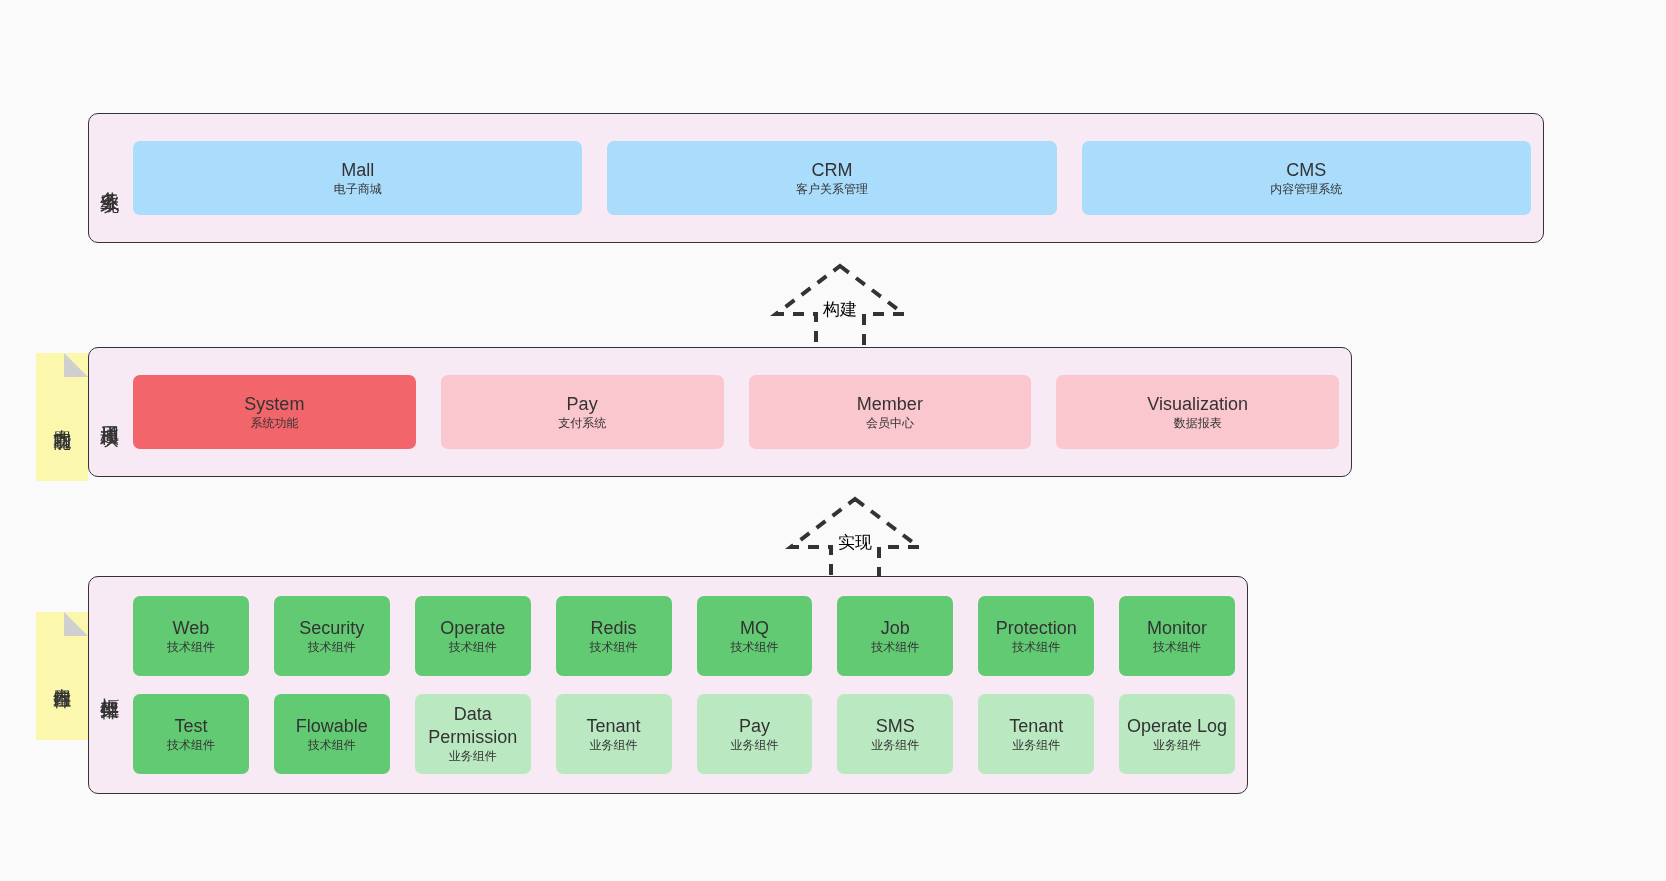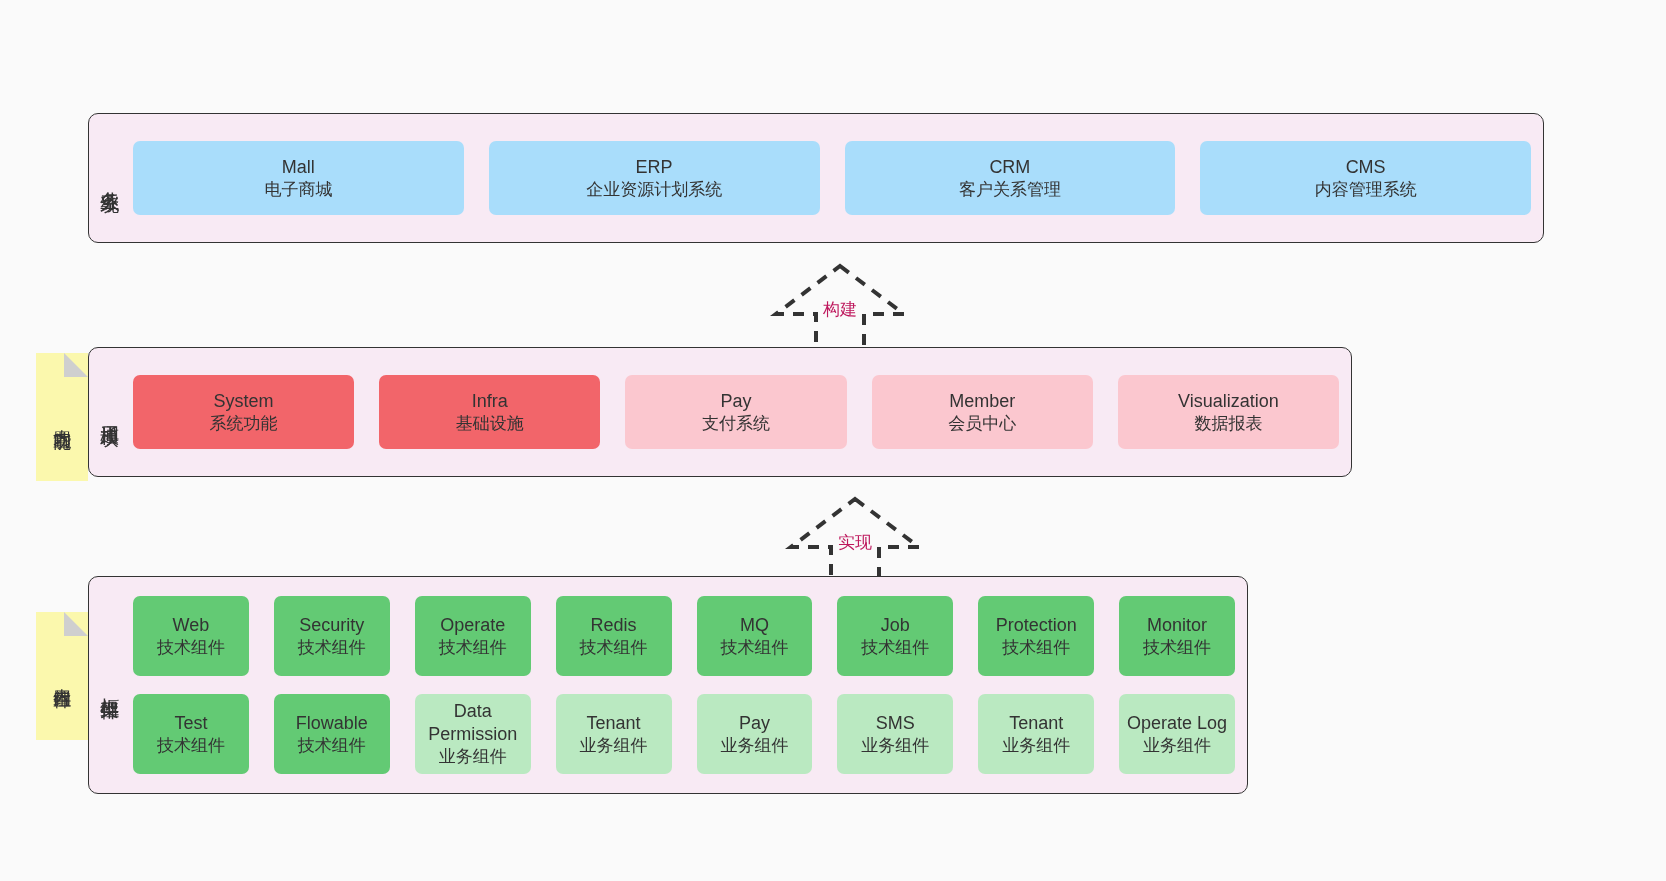--- a/index.html
+++ b/index.html
@@ -71,21 +71,21 @@
     text-align: center;
     box-sizing: border-box;
     padding: 6px 4px;
     line-height: 1.28;
   }
   .card .en {
     font-size: 18px;
     color: #333333;
   }
   .card .cn {
-    font-size: 17px;
+    font-size: 12px;
     color: #333333;
   }
 
   
   .c-blue        { background: #a9ddfb; }
   .c-red         { background: #f2656a; }
   .c-pink        { background: #fbc7cf; }
   .c-green       { background: #63ca74; }
   .c-lightgreen  { background: #bae9c1; }
 
@@ -141,45 +141,41 @@
     width: 160px;
     height: 92px;
   }
   .arrow svg { display: block; overflow: visible; }
   .arrow .arrow-label {
     position: absolute;
     left: 50%;
     transform: translateX(-50%);
     top: 36px;
     font-size: 17px;
-    color: #be185d;
+    color: #000000;
     background: transparent;
     padding: 0 2px;
     white-space: nowrap;
     user-select: none;
   }
   #arrow-build   { left: 760px; top: 262px; }
   #arrow-realize { left: 775px; top: 495px; }
 </style>
 </head>
 <body>
 
 <div class="layer" id="layer-business">
   <div class="layer-title">业务系统</div>
   <div class="layer-body">
     <div class="card-row">
       <div class="card c-blue">
         <span class="en">Mall</span>
         <span class="cn">电子商城</span>
       </div>
       <div class="card c-blue">
-        <span class="en">ERP</span>
-        <span class="cn">企业资源计划系统</span>
-      </div>
-      <div class="card c-blue">
         <span class="en">CRM</span>
         <span class="cn">客户关系管理</span>
       </div>
       <div class="card c-blue">
         <span class="en">CMS</span>
         <span class="cn">内容管理系统</span>
       </div>
     </div>
   </div>
 </div>
@@ -197,24 +193,20 @@
 </div>
 
 <div class="layer" id="layer-common">
   <div class="layer-title">通用模块</div>
   <div class="layer-body">
     <div class="card-row">
       <div class="card c-red">
         <span class="en">System</span>
         <span class="cn">系统功能</span>
       </div>
-      <div class="card c-red">
-        <span class="en">Infra</span>
-        <span class="cn">基础设施</span>
-      </div>
       <div class="card c-pink">
         <span class="en">Pay</span>
         <span class="cn">支付系统</span>
       </div>
       <div class="card c-pink">
         <span class="en">Member</span>
         <span class="cn">会员中心</span>
       </div>
       <div class="card c-pink">
         <span class="en">Visualization</span>

